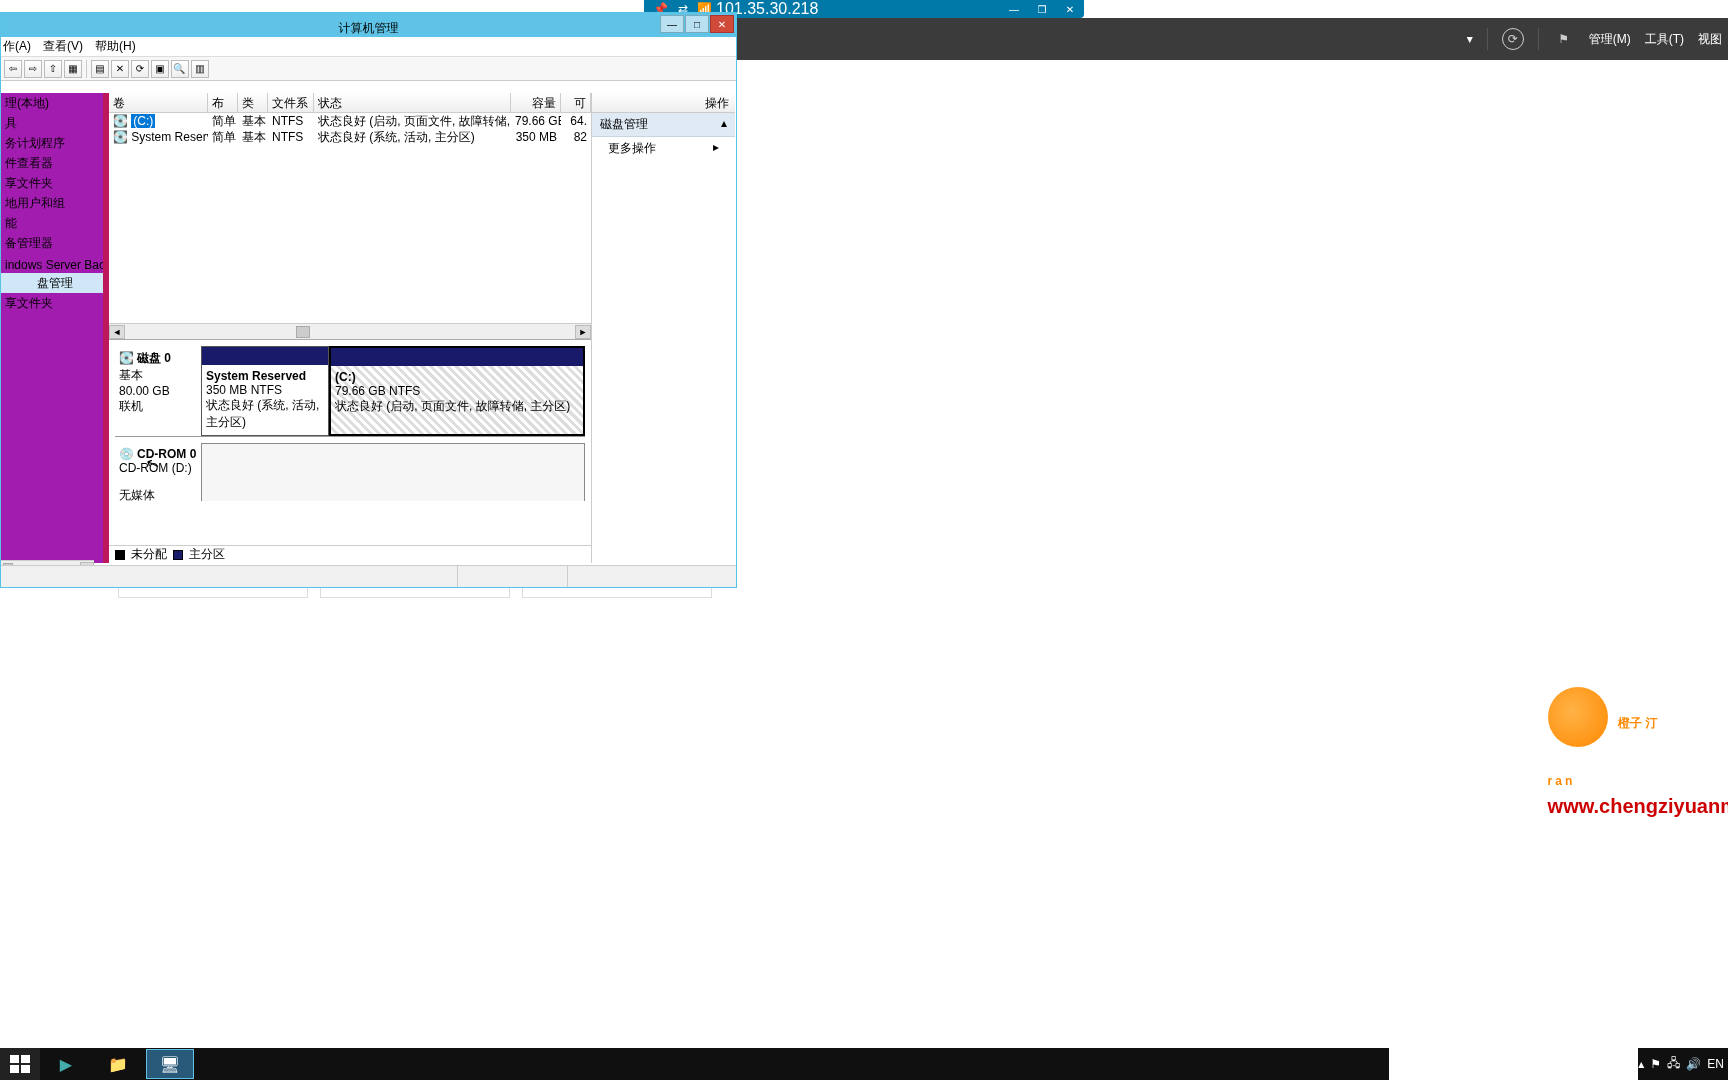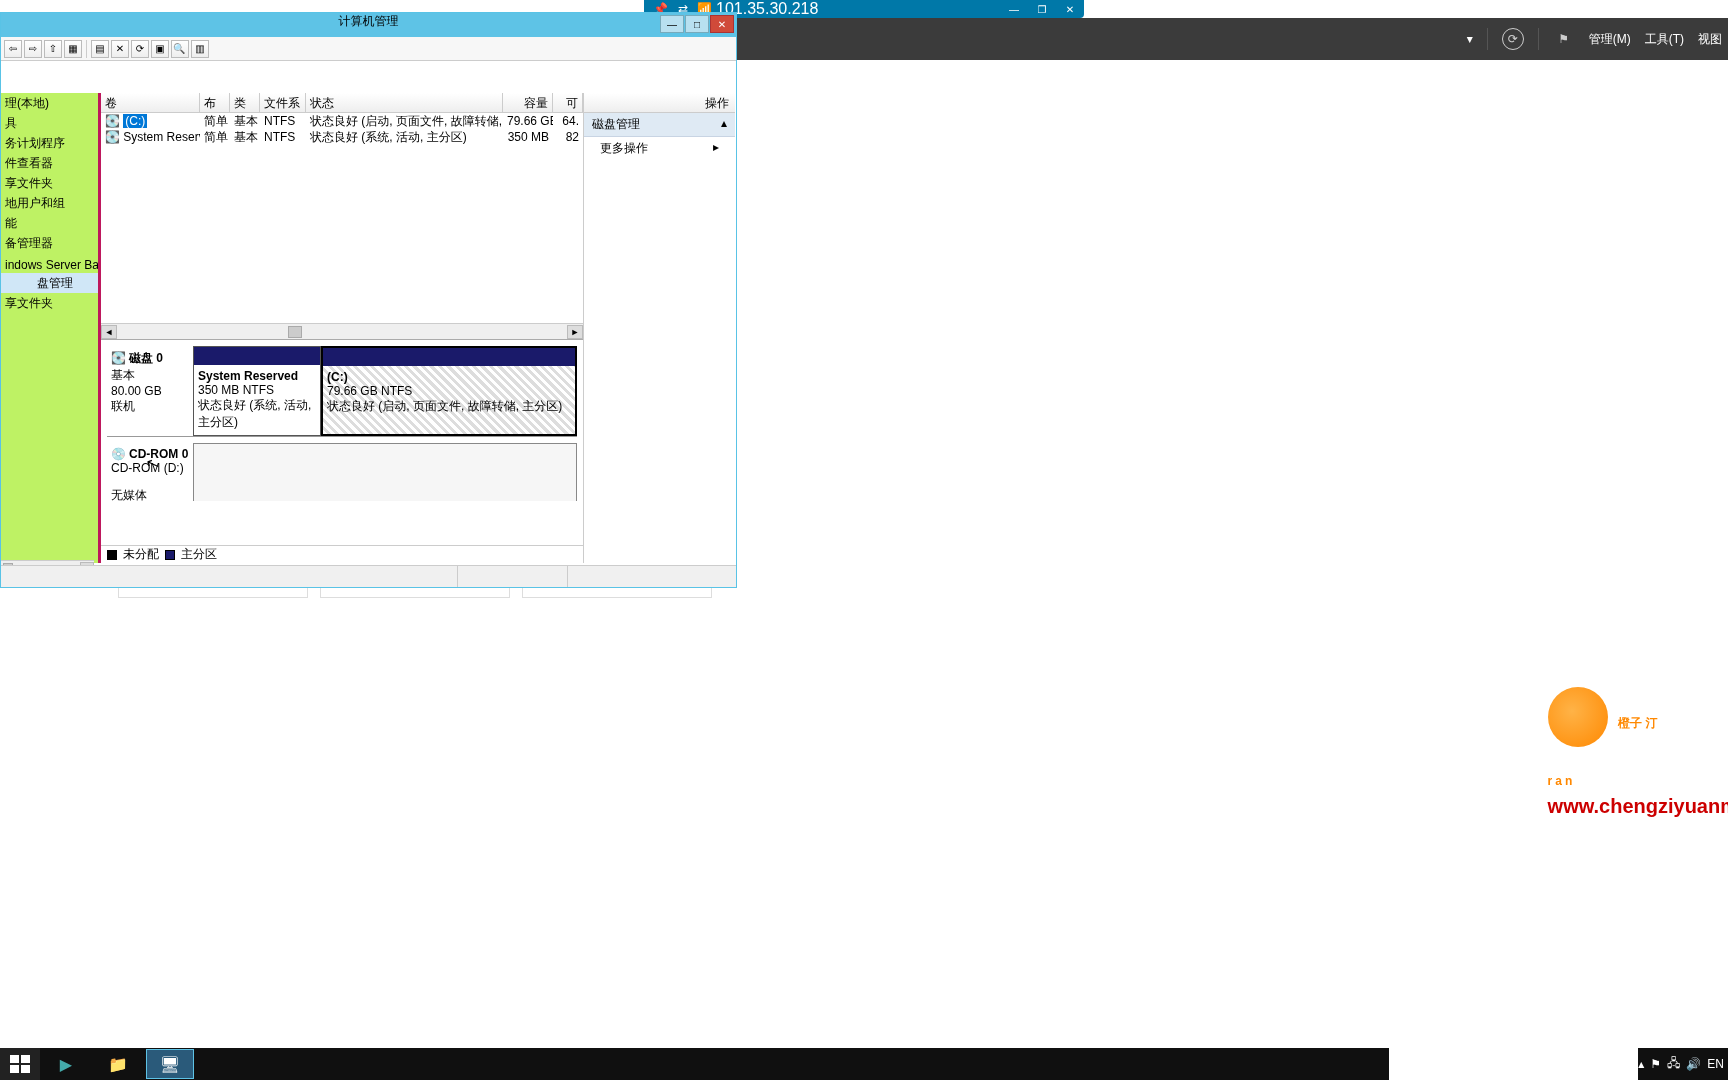--- a/index.html
+++ b/index.html
@@ -16,39 +16,39 @@
 
   
   .srvmgr { position: absolute; top: 18px; left: 737px; right: 0; height: 42px; background: #3b3b3b; color: #fff; display: flex; align-items: center; justify-content: flex-end; padding-right: 6px; gap: 14px; }
   .srvmgr .icon-btn { width: 22px; height: 22px; display: flex; align-items: center; justify-content: center; border-radius: 50%; color: #ccc; cursor: pointer; }
   .srvmgr .refresh-circle { border: 1px solid #ccc; }
   .srvmgr .menu-txt { color: #fff; cursor: pointer; }
   .srvmgr .sep { width: 1px; height: 22px; background: #555; }
 
   
   .win { position: absolute; left: 0; top: 12px; width: 737px; height: 576px; background: #fff; border: 1px solid #59c3e6; }
-  .win-title { height: 24px; background: #5ec3e6; display: flex; align-items: flex-start; position: relative; }
+  .win-title { height: 24px; background: #5ec3e6; display: flex; align-items: flex-end; position: relative; }
   .win-title .txt { flex: 1; text-align: center; color: #000; }
   .win-ctrl { position: absolute; right: 2px; top: 2px; display: flex; gap: 1px; }
   .win-ctrl-btn { width: 24px; height: 18px; border: 1px solid #6a8; display: flex; align-items: center; justify-content: center; cursor: pointer; font-size: 10px; }
   .win-ctrl-btn.min, .win-ctrl-btn.max { background: #b8e0f0; border-color: #7ab; }
   .win-ctrl-btn.close { background: #d04a3a; color: #fff; border-color: #a33; }
 
   
   .menubar { height: 20px; background: #fff; border-bottom: 1px solid #ddd; display: flex; align-items: center; padding-left: 2px; gap: 12px; }
   .menubar span { cursor: pointer; }
 
   
   .toolbar { height: 24px; background: #f7f7f7; border-bottom: 1px solid #ccc; display: flex; align-items: center; padding-left: 3px; gap: 2px; }
   .tb-btn { width: 18px; height: 18px; border: 1px solid #bbb; background: linear-gradient(#fff,#eee); display: flex; align-items: center; justify-content: center; cursor: pointer; font-size: 10px; }
   .tb-sep { width: 1px; height: 18px; background: #ccc; margin: 0 2px; }
 
   
   .content { position: absolute; top: 80px; left: 0; right: 1px; bottom: 24px; display: flex; }
-  .left-tree { width: 100px; border-right: 3px solid #be185d; overflow: hidden; background: #bef264; }
+  .left-tree { width: 108px; border-right: 6px solid #be185d; overflow: hidden; background: #a21caf; }
   .tree-item { padding: 1.5px 4px; white-space: nowrap; cursor: pointer; }
   .tree-item.sel { background: #d0e7f7; padding-left: 36px; }
   .center { width: 483px; display: flex; flex-direction: column; border-right: 1px solid #ccc; }
   .right { flex: 1; background: #fff; text-align: right; }
 
   
   .vol-head { display: flex; height: 20px; background: linear-gradient(#fff,#eee); border-bottom: 1px solid #ccc; }
   .vol-head .col { border-right: 1px solid #ccc; padding: 2px 4px; text-align: left; }
   .vol-col-vol { width: 99px; }
   .vol-col-layout { width: 30px; }
@@ -163,20 +163,25 @@
 <div class="win">
   <div class="win-title">
     <span class="txt">计算机管理</span>
     <div class="win-ctrl">
       <span class="win-ctrl-btn min">—</span>
       <span class="win-ctrl-btn max">□</span>
       <span class="win-ctrl-btn close">✕</span>
     </div>
   </div>
 
+  <div class="menubar">
+    <span>作(A)</span>
+    <span>查看(V)</span>
+    <span>帮助(H)</span>
+  </div>
 
   <div class="toolbar">
     <span class="tb-btn">⇦</span>
     <span class="tb-btn">⇨</span>
     <span class="tb-btn">⇧</span>
     <span class="tb-btn">▦</span>
     <span class="tb-sep"></span>
     <span class="tb-btn">▤</span>
     <span class="tb-btn">✕</span>
     <span class="tb-btn">⟳</span>

